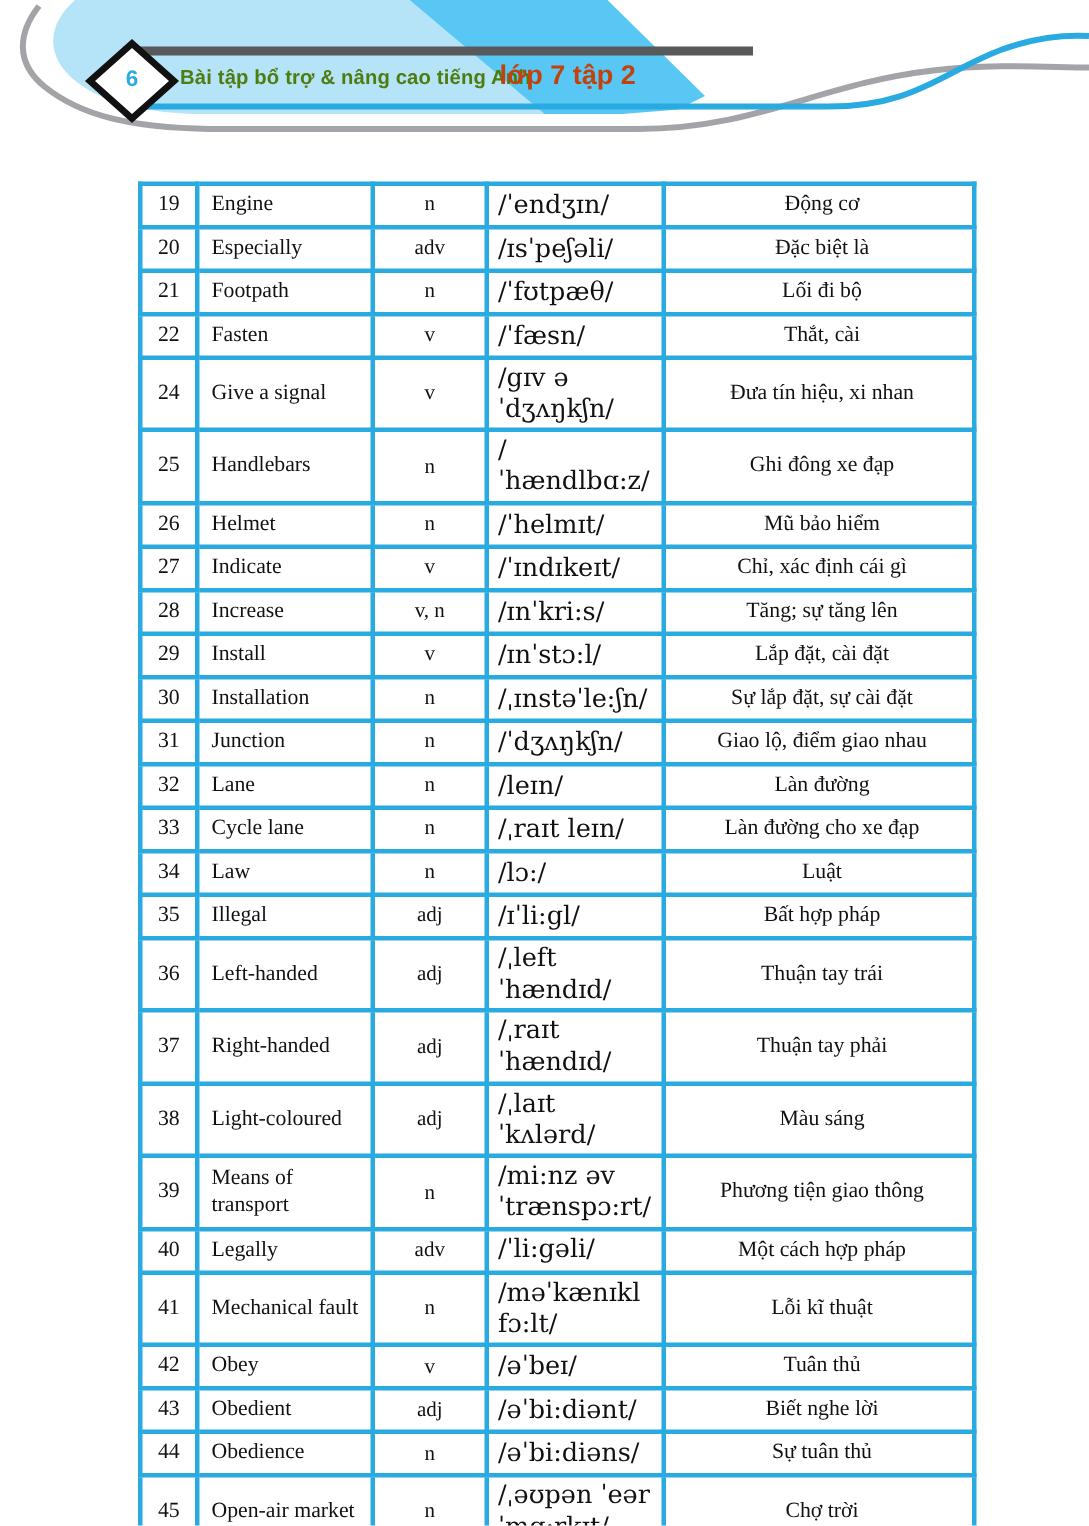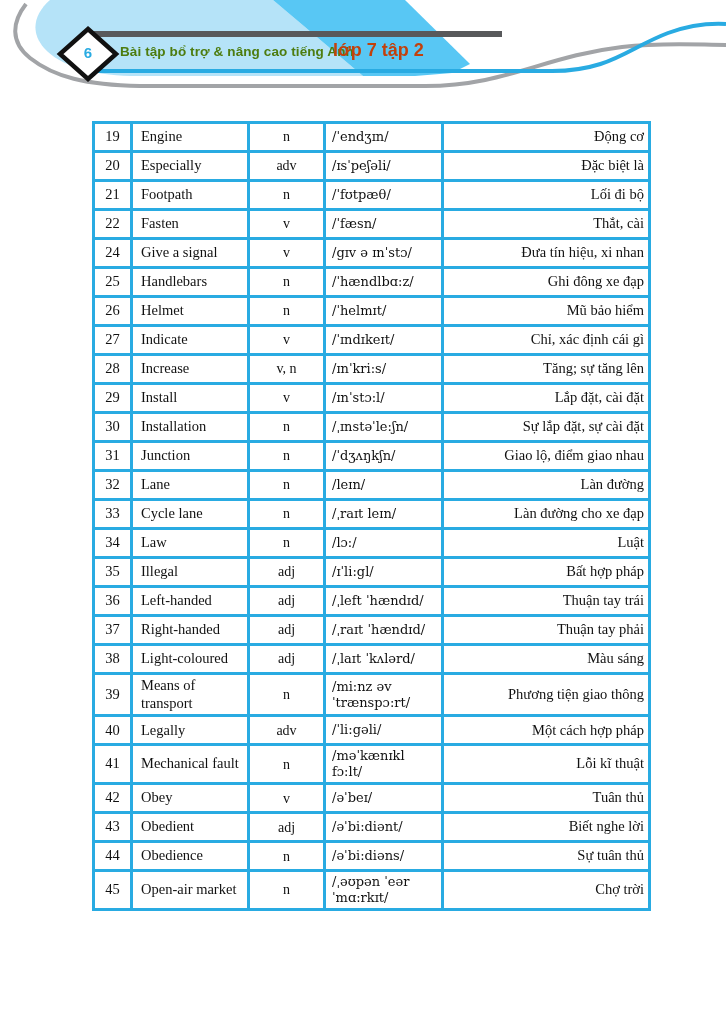--- a/index.html
+++ b/index.html
@@ -48,22 +48,22 @@
     vertical-align: middle;
     line-height: 1.22;
     padding: 2px 4px;
     background: #ffffff;
   }
   .vocab-table tr { height: 29px; }
   td.c-no   { width: 38px;  text-align: center; }
   td.c-word { width: 117px; text-align: left; padding-left: 8px; }
   td.c-pos  { width: 76px;  text-align: center; font-size: 14px; }
   td.c-pron { width: 118px; text-align: left; padding-left: 6px;
-              font-family: "DejaVu Serif", serif; font-size: 13px; }
-  td.c-mean { width: 207px; text-align: right; padding-left: 8px; }
+              font-family: "DejaVu Serif", serif; font-size: 17px; }
+  td.c-mean { width: 207px; text-align: center; padding-left: 8px; }
 </style>
 </head>
 <body>
 
 <div class="banner">
   <svg width="726" height="100" viewBox="0 0 726 100">
 
     <path d="M 50 0 L 273 0 L 363 76 L 130 76 C 92 75 60 66 44 48 C 30 32 34 14 50 0 Z" fill="#b5e3f8"></path>
 
     <path d="M 273 0 L 405 0 L 470 64 L 452 73 L 415 76 L 363 76 Z" fill="#58c7f4"></path>
@@ -108,21 +108,21 @@
         <td class="c-no">22</td>
         <td class="c-word">Fasten</td>
         <td class="c-pos">v</td>
         <td class="c-pron">/ˈfæsn/</td>
         <td class="c-mean">Thắt, cài</td>
       </tr>
       <tr>
         <td class="c-no">24</td>
         <td class="c-word">Give a signal</td>
         <td class="c-pos">v</td>
-        <td class="c-pron">/gɪv ə ɪnˈstɔ/</td>
+        <td class="c-pron">/gɪv ə ˈdʒʌŋkʃn/</td>
         <td class="c-mean">Đưa tín hiệu, xi nhan</td>
       </tr>
       <tr>
         <td class="c-no">25</td>
         <td class="c-word">Handlebars</td>
         <td class="c-pos">n</td>
         <td class="c-pron">/ˈhændlbɑ:z/</td>
         <td class="c-mean">Ghi đông xe đạp</td>
       </tr>
       <tr>

